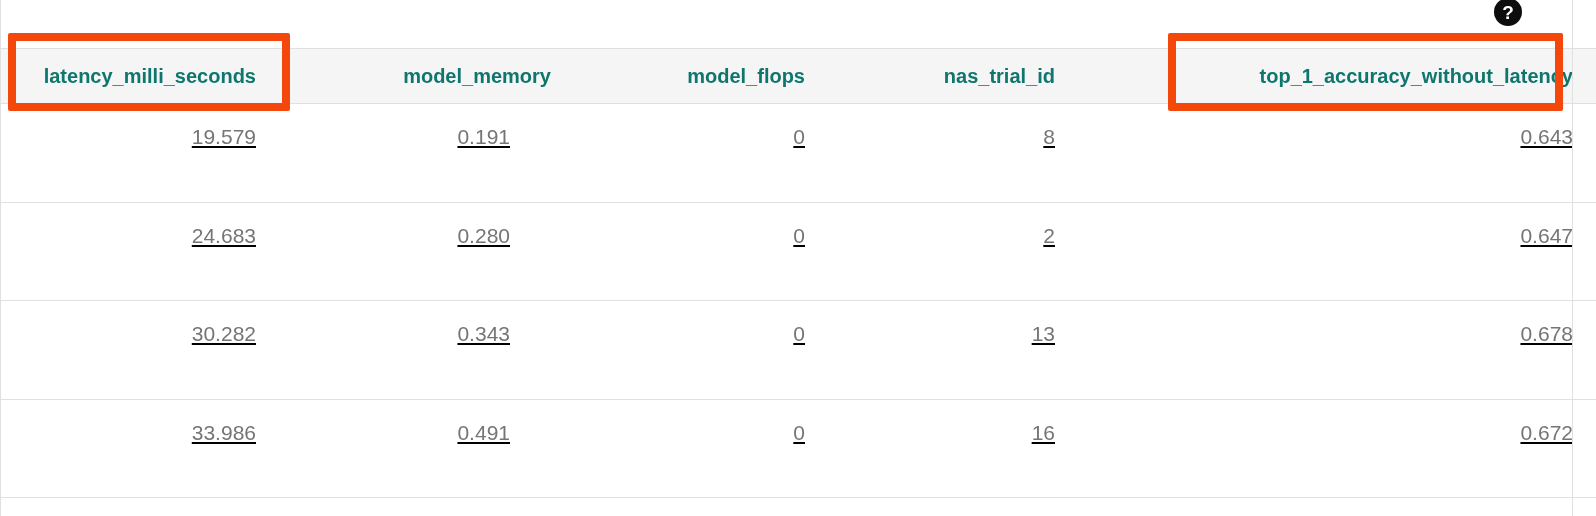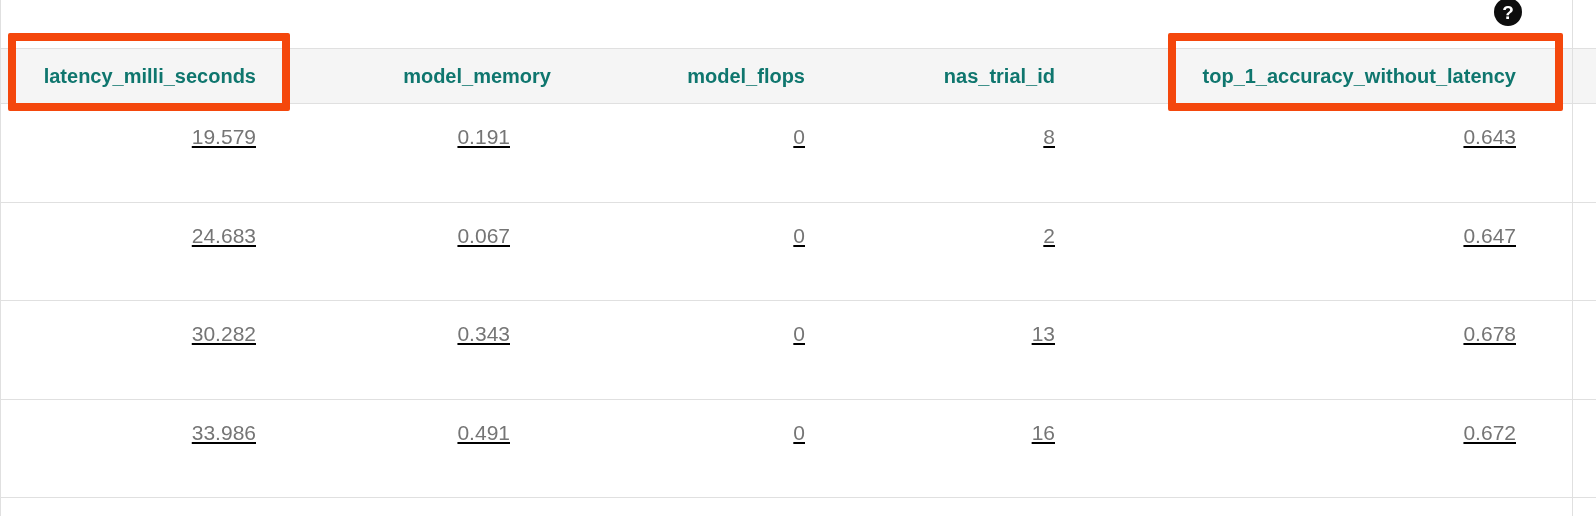--- a/index.html
+++ b/index.html
@@ -43,21 +43,21 @@
   .cell {
     text-align: right;
     overflow: hidden;
     white-space: nowrap;
     flex: none;
   }
   .c1 { width: 280px; padding-right: 24px; }
   .c2 { width: 254px; padding-right: 24px; }
   .c3 { width: 295px; padding-right: 24px; }
   .c4 { width: 250px; padding-right: 24px; }
-  .c5 { width: 494px; padding-right: 57px; }
+  .c5 { width: 494px; }
   .c6 { flex: 1 1 auto; }
 
   .trow {
     display: flex;
     height: 98.5px;
     border-bottom: 1px solid #e0e0e0;
     background: #ffffff;
     text-decoration: underline;
   }
   .trow .cell {
@@ -117,21 +117,21 @@
       <div class="cell c1">19.579</div>
       <div class="cell c2">0.191</div>
       <div class="cell c3">0</div>
       <div class="cell c4">8</div>
       <div class="cell c5">0.643</div>
       <div class="cell c6"></div>
     </div>
 
     <div class="trow">
       <div class="cell c1">24.683</div>
-      <div class="cell c2">0.067</div>
+      <div class="cell c2">0.280</div>
       <div class="cell c3">0</div>
       <div class="cell c4">2</div>
       <div class="cell c5">0.647</div>
       <div class="cell c6"></div>
     </div>
 
     <div class="trow">
       <div class="cell c1">30.282</div>
       <div class="cell c2">0.343</div>
       <div class="cell c3">0</div>

